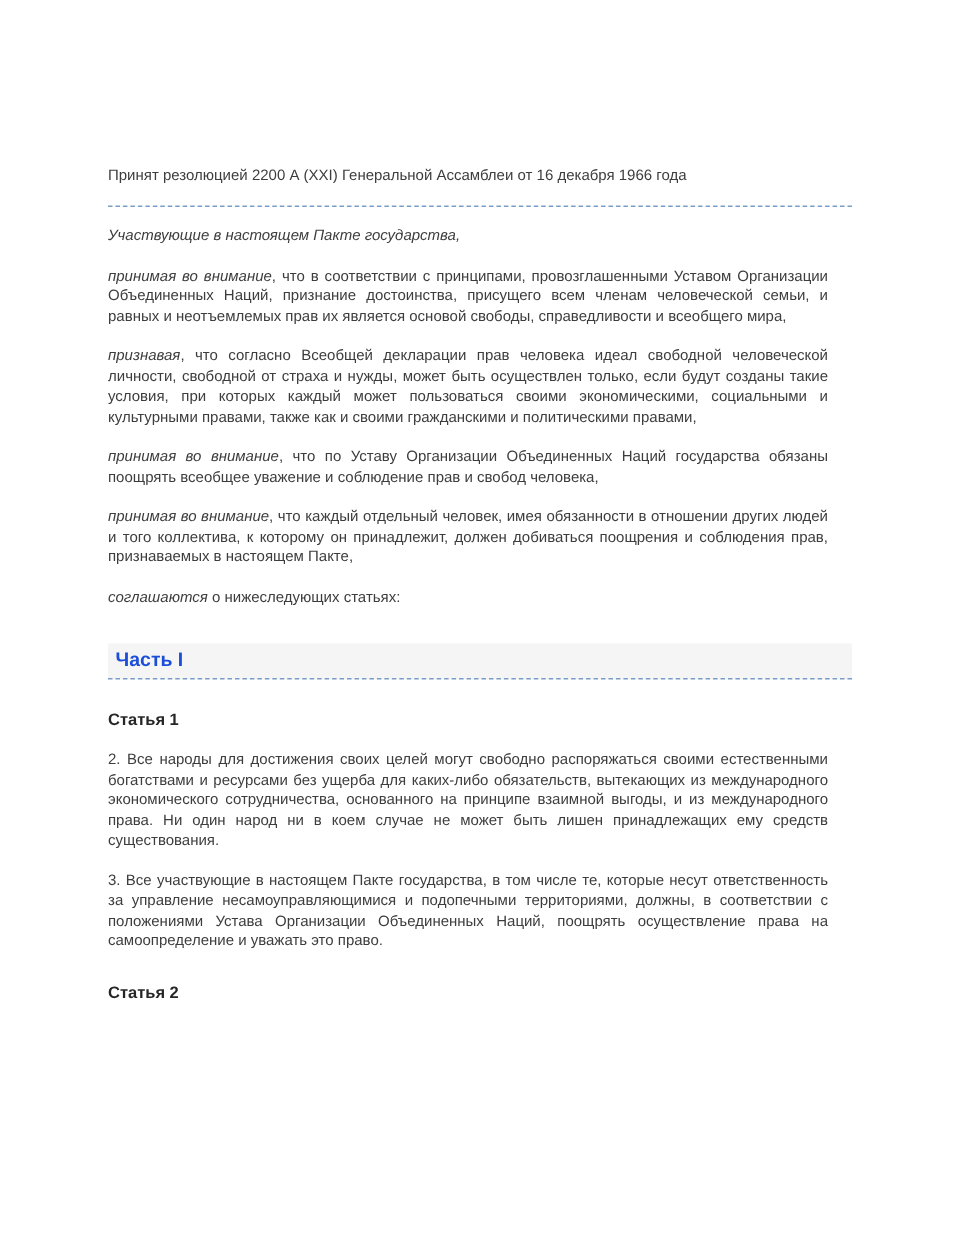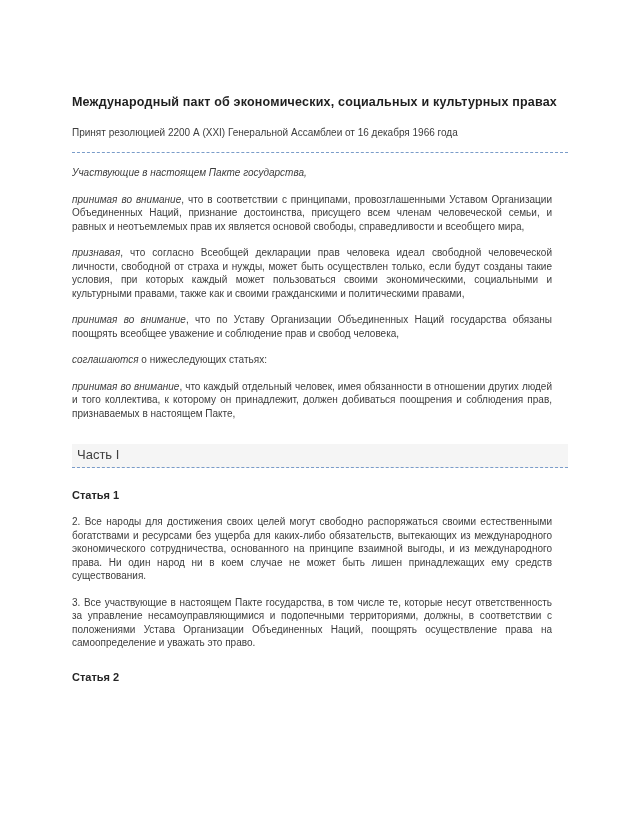--- a/index.html
+++ b/index.html
@@ -50,56 +50,55 @@
     font-style: italic;
   }
   .para.italic-full {
     font-style: italic;
   }
   .section-heading {
     margin: 24px 0 0 0;
     padding: 3px 5px 4px 5px;
     font-size: 13px;
     line-height: 16px;
-    font-weight: normal;
-    color: #404040;
+    font-weight: bold;
+    color: #1d4ed8;
     background: #f5f5f5;
     border-bottom: 1px dashed #7a9cc9;
   }
   .article-heading {
     margin: 20px 0 0 0;
     font-size: 11px;
     line-height: 14px;
     font-weight: bold;
     color: #262626;
   }
 </style>
 </head>
 <body>
 
 <div class="page">
 
-  <h1 class="doc-title">Международный пакт об экономических, социальных и культурных правах</h1>
 
   <p class="doc-subtitle">Принят резолюцией 2200 А (XXI) Генеральной Ассамблеи от 16 декабря 1966 года</p>
 
   <div class="dotted-divider"></div>
 
   <p class="para italic-full"><em class="lead">Участвующие в настоящем Пакте государства,</em><span></span></p>
 
   <p class="para"><em class="lead">принимая во внимание</em><span>, что в соответствии с принципами, провозглашенными Уставом Организации Объединенных Наций, признание достоинства, присущего всем членам человеческой семьи, и равных и неотъемлемых прав их является основой свободы, справедливости и всеобщего мира,</span></p>
 
 
   <p class="para"><em class="lead">признавая</em><span>, что согласно Всеобщей декларации прав человека идеал свободной человеческой личности, свободной от страха и нужды, может быть осуществлен только, если будут созданы такие условия, при которых каждый может пользоваться своими экономическими, социальными и культурными правами, также как и своими гражданскими и политическими правами,</span></p>
 
   <p class="para"><em class="lead">принимая во внимание</em><span>, что по Уставу Организации Объединенных Наций государства обязаны поощрять всеобщее уважение и соблюдение прав и свобод человека,</span></p>
 
+  <p class="para"><em class="lead">принимая во внимание</em><span>, что каждый отдельный человек, имея обязанности в отношении других людей и того коллектива, к которому он принадлежит, должен добиваться поощрения и соблюдения прав, признаваемых в настоящем Пакте,</span></p>
+
   <p class="para"><em class="lead">соглашаются</em><span> о нижеследующих статьях:</span></p>
-
-  <p class="para"><em class="lead">принимая во внимание</em><span>, что каждый отдельный человек, имея обязанности в отношении других людей и того коллектива, к которому он принадлежит, должен добиваться поощрения и соблюдения прав, признаваемых в настоящем Пакте,</span></p>
 
   <h2 class="section-heading">Часть I</h2>
 
   <h3 class="article-heading">Статья 1</h3>
 
 
   <p class="para">2. Все народы для достижения своих целей могут свободно распоряжаться своими естественными богатствами и ресурсами без ущерба для каких-либо обязательств, вытекающих из международного экономического сотрудничества, основанного на принципе взаимной выгоды, и из международного права. Ни один народ ни в коем случае не может быть лишен принадлежащих ему средств существования.</p>
 
   <p class="para">3. Все участвующие в настоящем Пакте государства, в том числе те, которые несут ответственность за управление несамоуправляющимися и подопечными территориями, должны, в соответствии с положениями Устава Организации Объединенных Наций, поощрять осуществление права на самоопределение и уважать это право.</p>
 

